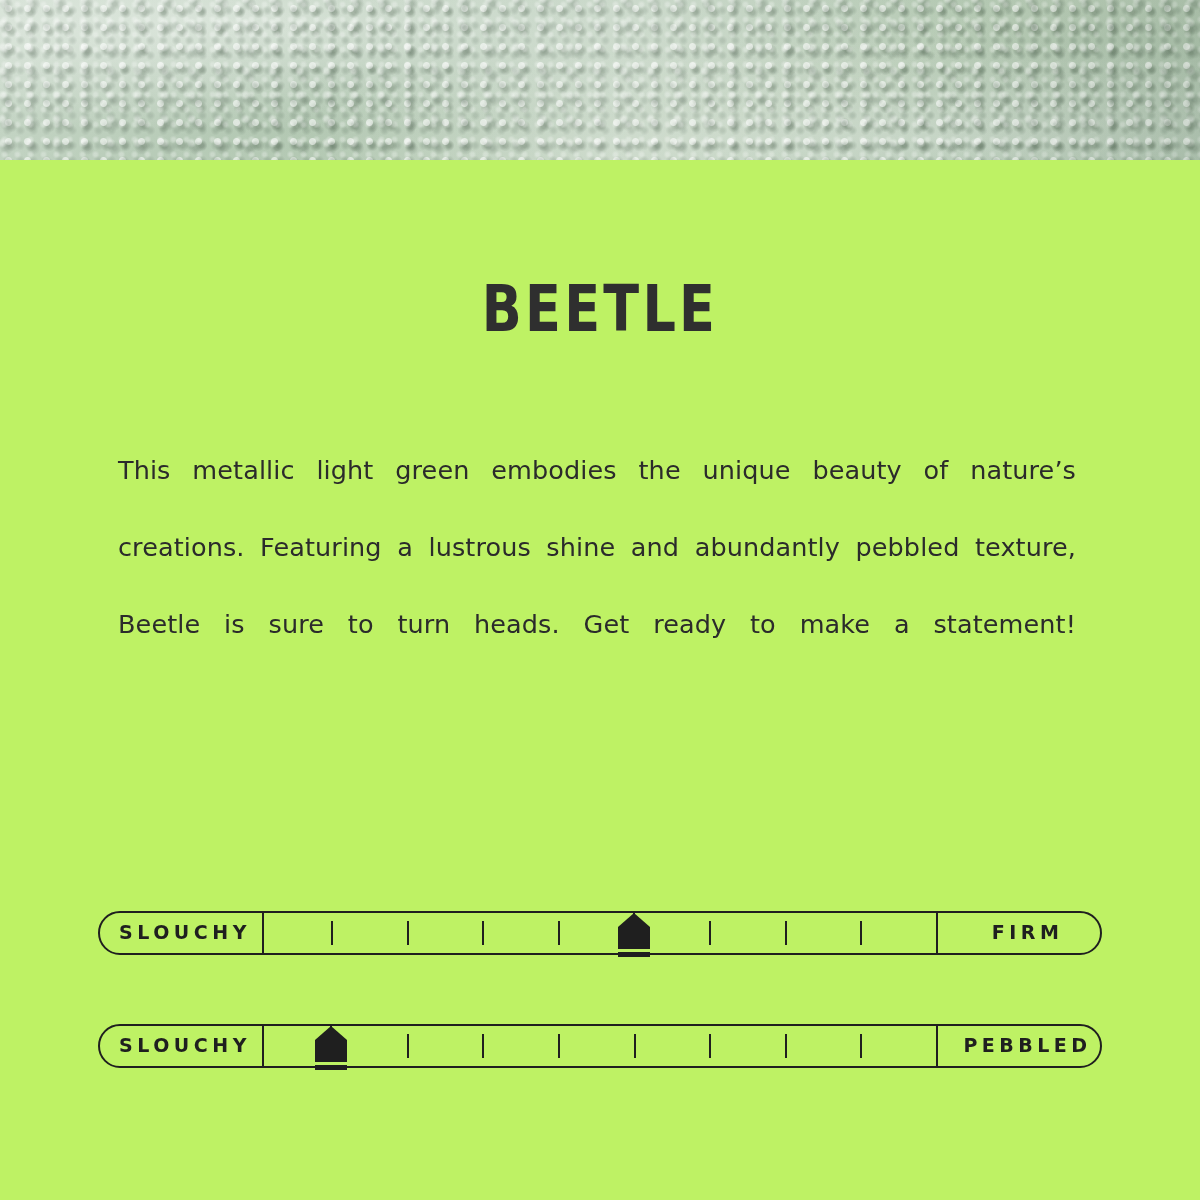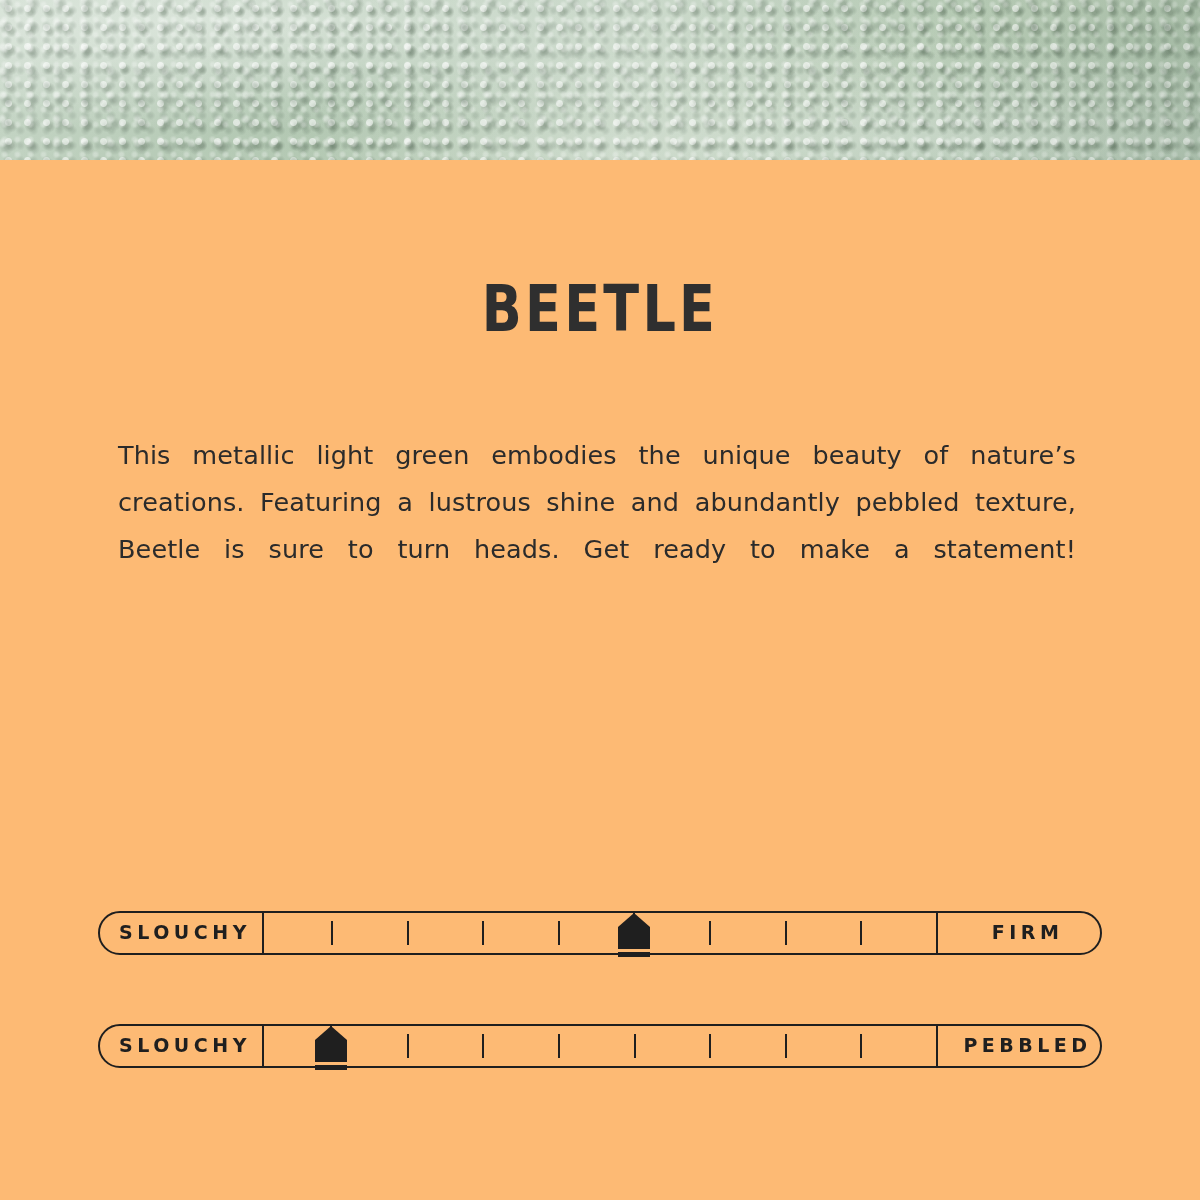--- a/index.html
+++ b/index.html
@@ -12,21 +12,21 @@
     height: 1200px;
     font-family: "Liberation Sans", sans-serif;
     overflow: hidden;
     position: relative;
   }
 
   .page {
     position: relative;
     width: 1200px;
     height: 1200px;
-    background: #fdba74;
+    background: #bef264;
   }
 
   
   .swatch {
     position: absolute;
     left: 0;
     top: 0;
     width: 1200px;
     height: 160px;
     background:
@@ -92,21 +92,21 @@
   }
 
   
   .description {
     position: absolute;
     top: 432px;
     left: 118px;
     width: 958px;
     font-family: "DejaVu Sans", sans-serif;
     font-size: 25.5px;
-    line-height: 47px;
+    line-height: 77px;
     color: #2b2b2b;
     text-align: justify;
     letter-spacing: 0.1px;
   }
   .description::after {
     content: "";
     display: inline-block;
     width: 100%;
   }
 

